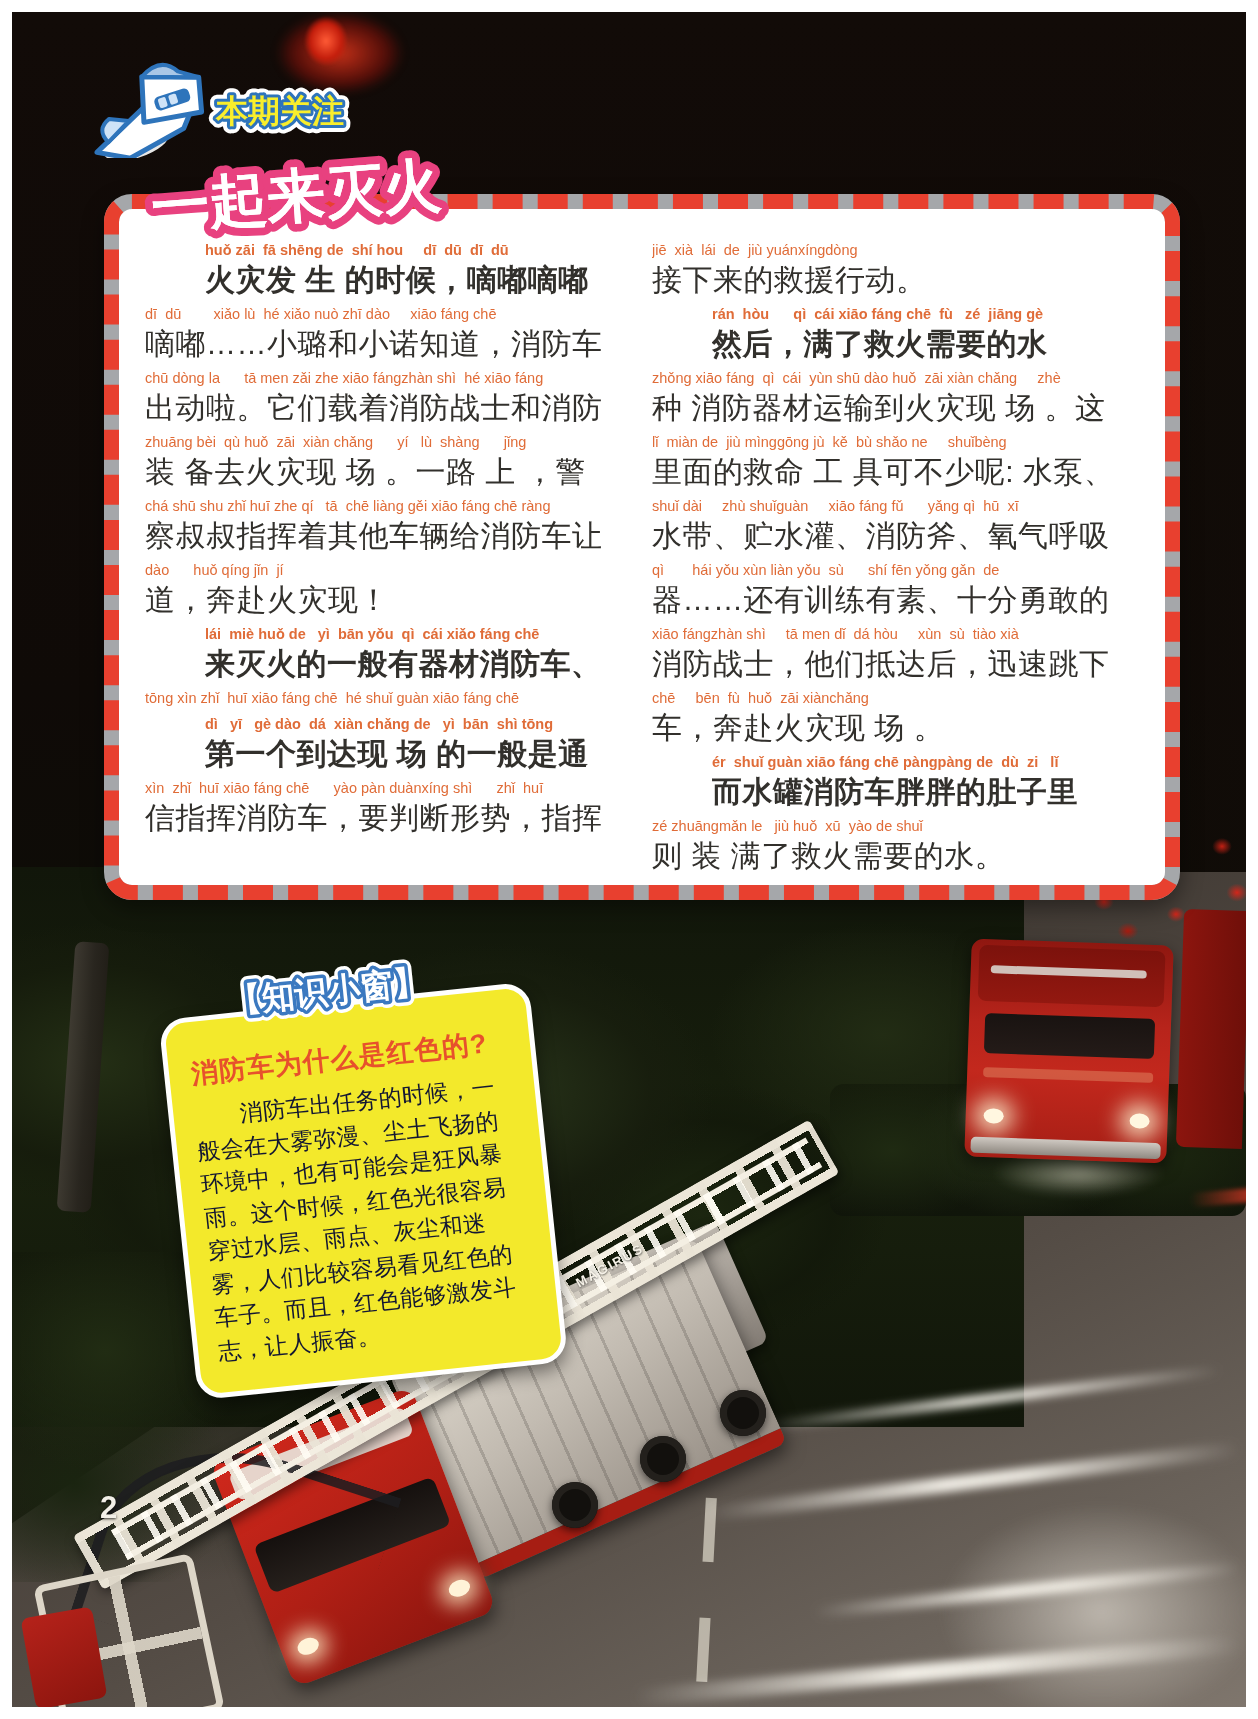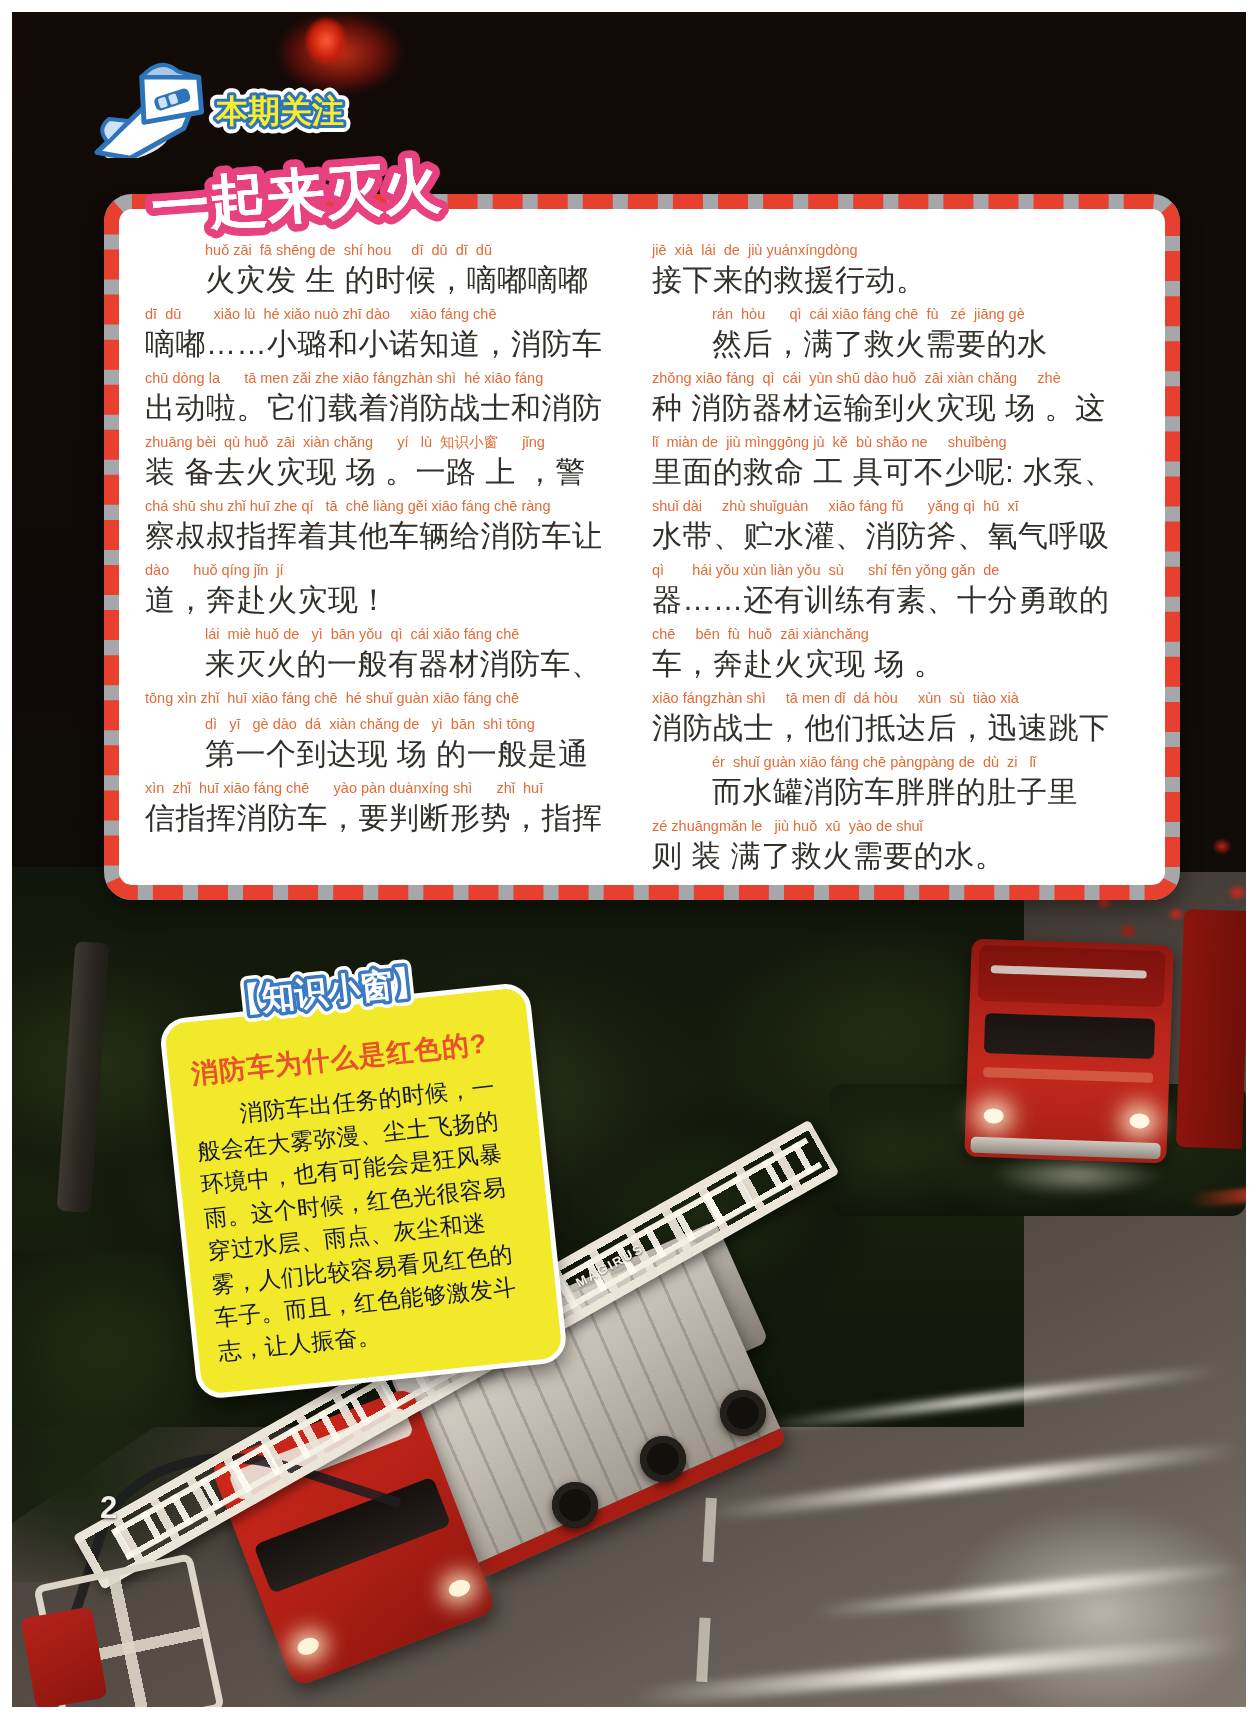--- a/index.html
+++ b/index.html
@@ -123,21 +123,21 @@
   
   .title-wrap{left:123px;top:128px;width:420px;height:110px;z-index:6;transform:rotate(-4.5deg);}
 
   
   .article{left:92px;top:182px;width:1046px;height:676px;z-index:4;background:#ffffff;border:15px solid #a5a7aa;
      border-radius:28px;box-shadow:0 8px 22px rgba(0,0,0,.4);}
   .article::before{content:"";position:absolute;inset:-15px;border:15px dashed #e8402f;border-radius:28px;pointer-events:none;}
   .article-inner{position:absolute;inset:0;padding:30px 28px 0 26px;display:flex;gap:22px;}
   .col{flex:1 1 0;min-width:0;}
   .line{margin-bottom:4px;}
-  .line.indent{padding-left:60px;}
+  .line.indent{padding-left:60px;font-weight:bold;}
   .pinyin{font-size:14.5px;line-height:22px;color:#e06c38;white-space:pre;overflow:hidden;}
   .hanzi{font-size:30px;line-height:38px;color:#32302c;letter-spacing:.5px;white-space:pre;overflow:hidden;}
 
   
   .kwrap{left:163px;top:942px;width:372px;z-index:5;transform:rotate(-6deg);}
   .klabel-svg{position:relative;left:66px;top:6px;z-index:2;}
   .kbox{position:relative;margin-top:-14px;background:#f3e92b;border:5px solid #ffffff;border-radius:26px;
      padding:34px 20px 24px 20px;box-shadow:0 8px 18px rgba(0,0,0,.45);}
   .ktitle{color:#e7512c;font-weight:bold;font-size:27px;letter-spacing:1px;margin:0 0 10px 2px;}
   .kbody{color:#131733;font-size:23px;line-height:33.5px;text-indent:2em;font-weight:500;letter-spacing:.3px;}
@@ -228,21 +228,21 @@
             </div>
           <div class="line">
               <div class="pinyin">dī  dū        xiǎo lù  hé xiǎo nuò zhī dào     xiāo fáng chē</div>
               <div class="hanzi">嘀嘟……小璐和小诺知道，消防车</div>
             </div>
           <div class="line">
               <div class="pinyin">chū dòng la      tā men zǎi zhe xiāo fángzhàn shì  hé xiāo fáng</div>
               <div class="hanzi">出动啦。它们载着消防战士和消防</div>
             </div>
           <div class="line">
-              <div class="pinyin">zhuāng bèi  qù huǒ  zāi  xiàn chǎng      yí   lù  知识小窗      jǐng</div>
+              <div class="pinyin">zhuāng bèi  qù huǒ  zāi  xiàn chǎng      yí   lù  shàng      jǐng</div>
               <div class="hanzi">装 备去火灾现 场 。一路 上 ，警</div>
             </div>
           <div class="line">
               <div class="pinyin">chá shū shu zhǐ huī zhe qí   tā  chē liàng gěi xiāo fáng chē ràng</div>
               <div class="hanzi">察叔叔指挥着其他车辆给消防车让</div>
             </div>
           <div class="line">
               <div class="pinyin">dào      huǒ qíng jǐn  jí</div>
               <div class="hanzi">道，奔赴火灾现！</div>
             </div>
@@ -281,26 +281,26 @@
             </div>
           <div class="line">
               <div class="pinyin">shuǐ dài     zhù shuǐguàn     xiāo fáng fǔ      yǎng qì  hū  xī</div>
               <div class="hanzi">水带、贮水灌、消防斧、氧气呼吸</div>
             </div>
           <div class="line">
               <div class="pinyin">qì       hái yǒu xùn liàn yǒu  sù      shí fēn yǒng gǎn  de</div>
               <div class="hanzi">器……还有训练有素、十分勇敢的</div>
             </div>
           <div class="line">
+              <div class="pinyin">xiāo fángzhàn shì     tā men dǐ  dá hòu     xùn  sù  tiào xià</div>
+              <div class="hanzi">消防战士，他们抵达后，迅速跳下</div>
+            </div>
+          <div class="line">
               <div class="pinyin">chē     bēn  fù  huǒ  zāi xiànchǎng</div>
               <div class="hanzi">车，奔赴火灾现 场 。</div>
-            </div>
-          <div class="line">
-              <div class="pinyin">xiāo fángzhàn shì     tā men dǐ  dá hòu     xùn  sù  tiào xià</div>
-              <div class="hanzi">消防战士，他们抵达后，迅速跳下</div>
             </div>
           <div class="line indent">
               <div class="pinyin">ér  shuǐ guàn xiāo fáng chē pàngpàng de  dù  zi   lǐ</div>
               <div class="hanzi">而水罐消防车胖胖的肚子里</div>
             </div>
           <div class="line">
               <div class="pinyin">zé zhuāngmǎn le   jiù huǒ  xū  yào de shuǐ</div>
               <div class="hanzi">则 装 满了救火需要的水。</div>
             </div>
         </div>

